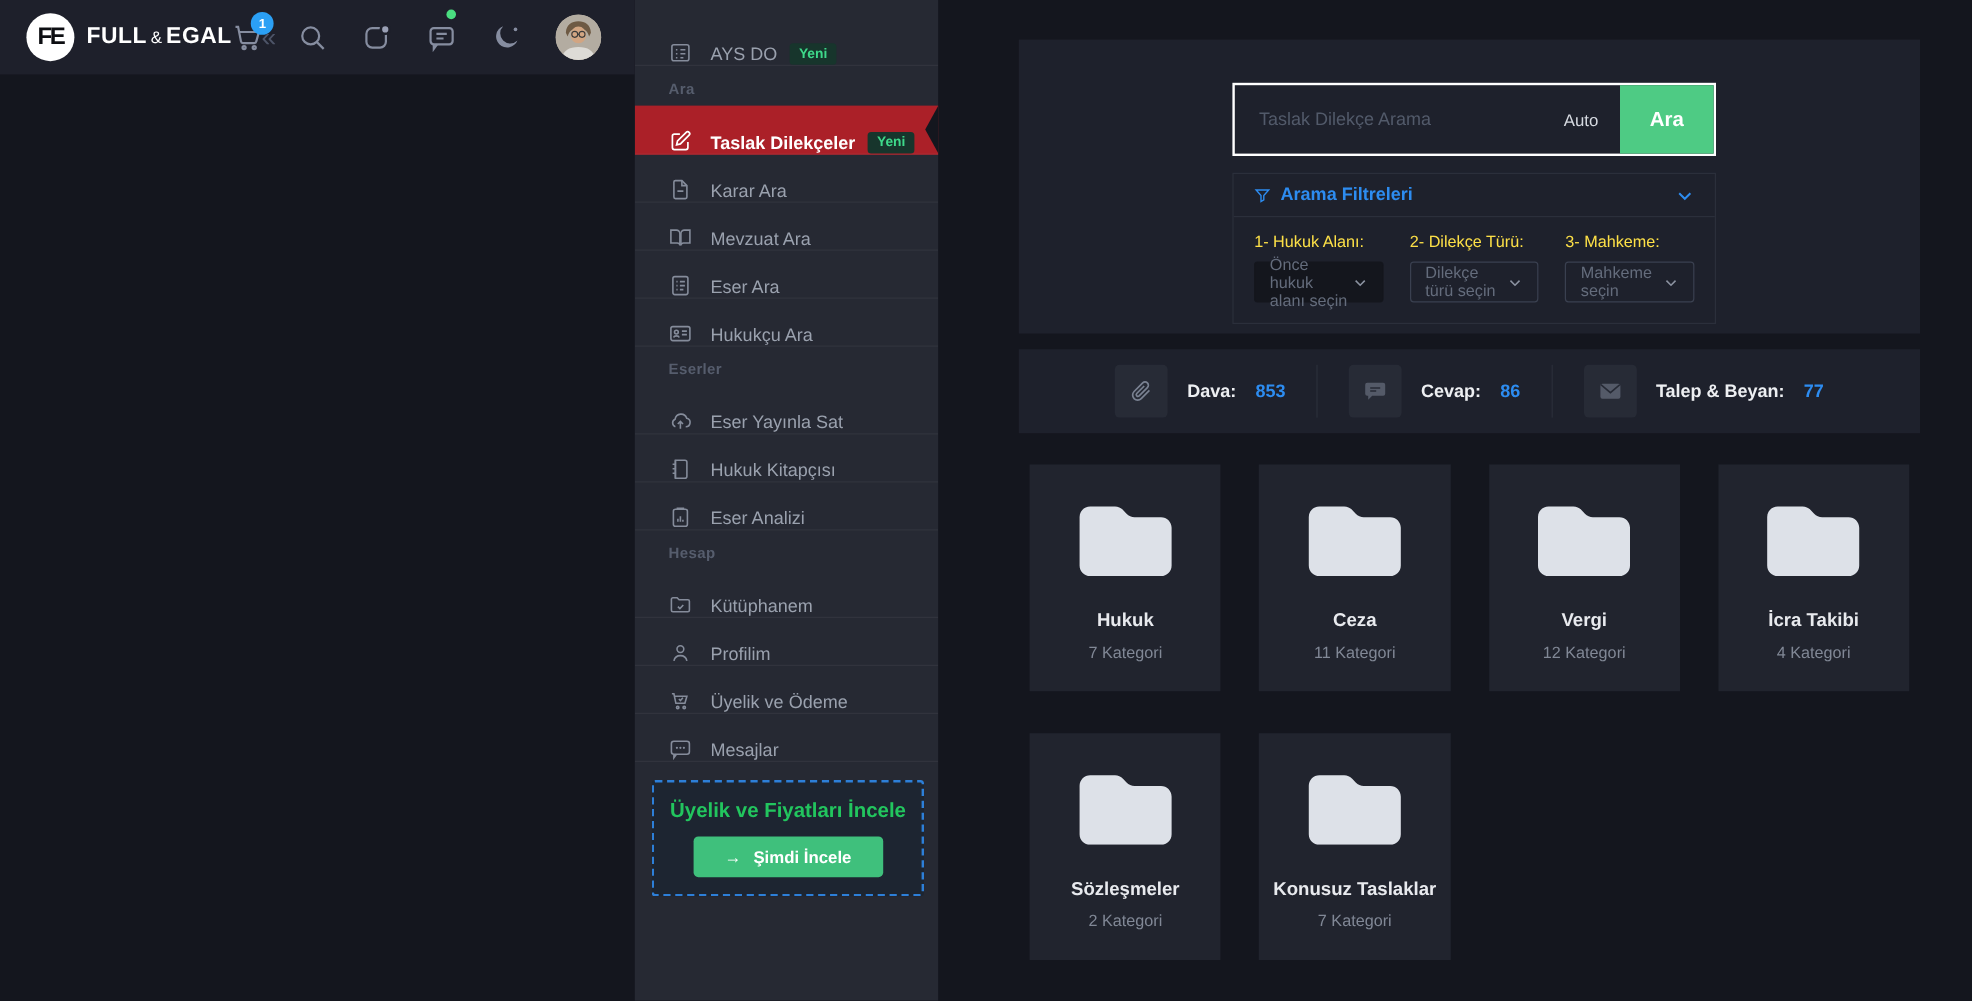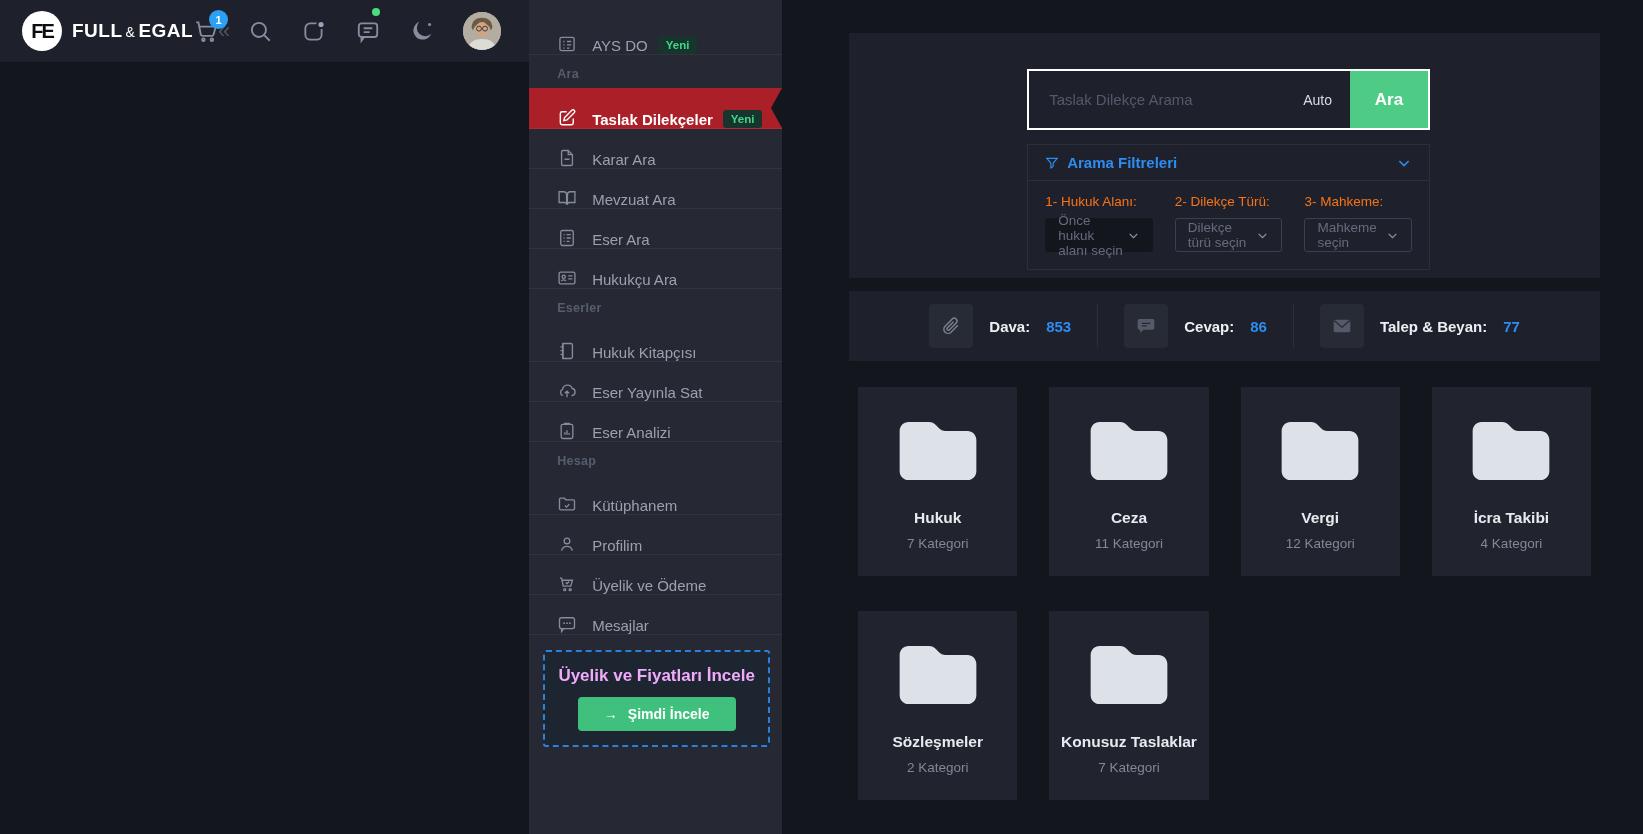--- a/index.html
+++ b/index.html
@@ -42,21 +42,21 @@
            padding:3px 8px; border-radius:3px; }
   .s-section { padding:12px 28px 7px; font-size:12.5px; font-weight:bold; color:#565d6d; letter-spacing:.3px; }
   .s-active { position:relative; background:#ab2028; color:#ffffff; font-weight:bold;
               border-bottom:1px solid rgba(255,255,255,.05); height:41px; }
   .s-active .s-ico { color:#ffffff; }
   .s-active::after { content:""; position:absolute; right:0; top:0; width:0; height:0;
                      border-top:20.5px solid transparent; border-bottom:20.5px solid transparent;
                      border-right:11px solid #14161e; }
   .promo { margin:15px 12px 0 14px; border:2px dashed #2d7fd8; background:#1d2531; border-radius:3px;
            padding:14px 10px; text-align:center; }
-  .promo-title { color:#f0abfc; font-size:17px; font-weight:bold; margin-bottom:11px; }
+  .promo-title { color:#22c55e; font-size:17px; font-weight:bold; margin-bottom:11px; }
   .promo-btn { background:#3fc07c; border:none; border-radius:4px; color:#ffffff; font-weight:bold;
                font-size:14px; padding:9px 26px; cursor:pointer; display:inline-flex; align-items:center; gap:10px;
                font-family:"Liberation Sans", sans-serif; }
 
   
   .main { flex:1; background:#14161e; padding:33px 43px 0 67px; overflow:hidden; }
   .panel { background:#1e212c; }
   .panel-search { height:245px; padding:36px 170px 0 178px; margin-bottom:13px; }
 
   .searchbar { height:61px; border:2px solid #ffffff; display:flex; align-items:stretch; background:#1e212c; }
@@ -67,21 +67,21 @@
   .ara-btn { width:78px; border:none; background:#4ecb84; color:#ffffff; font-size:17px; font-weight:bold;
              cursor:pointer; font-family:"Liberation Sans", sans-serif; }
 
   .filterbox { margin-top:14px; border:1px solid #2b2f3b; }
   .filter-head { height:36px; display:flex; align-items:center; padding:0 17px; color:#2d8cf0;
                  font-size:15px; font-weight:bold; border-bottom:1px solid #2b2f3b; cursor:pointer; }
   .filter-head .f-title { margin-left:8px; }
   .filter-head .f-chev { margin-left:auto; display:flex; }
   .filter-body { display:flex; gap:22px; padding:13px 17px 17px; }
   .f-col { flex:1; }
-  .f-label { color:#f97316; font-size:13.5px; margin-bottom:9px; }
+  .f-label { color:#fde047; font-size:13.5px; margin-bottom:9px; }
   .f-select { height:32px; border:1px solid #3a4050; border-radius:3px; padding:16px 12px;
               display:flex; align-items:center; justify-content:space-between;
               color:#646c7c; font-size:13.5px; cursor:pointer; }
   .f-select.filled { background:#14161d; border-color:#14161d; }
   .f-select .chev { color:#8b92a0; display:flex; }
 
   .panel-stats { height:70px; margin-bottom:26px; display:flex; align-items:center; justify-content:center; }
   .stat { display:flex; align-items:center; }
   .stat-tile { width:44px; height:44px; border-radius:4px; background:#272b36; color:#7a8292;
                display:flex; align-items:center; justify-content:center; margin-right:16px; }
@@ -228,35 +228,35 @@
           </svg>
         </span>
         <span class="s-label">Hukukçu Ara</span>
       </div>
 
       <div class="s-section">Eserler</div>
 
       <div class="s-row">
         <span class="s-ico">
           <svg viewBox="0 0 24 24" fill="none" stroke="currentColor" stroke-width="1.6">
+            <path d="M17.3 17.5a4.3 4.3 0 0 0 1-8.5 6 6 0 0 0-11.6 1 4 4 0 0 0 .3 7.5"></path>
+            <path d="M12 19.5v-7 M9.4 14.8 12 12.2l2.6 2.6"></path>
+          </svg>
+        </span>
+        <span class="s-label">Eser Yayınla Sat</span>
+      </div>
+
+      <div class="s-row">
+        <span class="s-ico">
+          <svg viewBox="0 0 24 24" fill="none" stroke="currentColor" stroke-width="1.6">
             <path d="M7 3h9.5a2 2 0 0 1 2 2v14a2 2 0 0 1-2 2H7z"></path>
             <path d="M7 3v18 M4.2 7H7 M4.2 11.5H7 M4.2 16H7"></path>
           </svg>
         </span>
         <span class="s-label">Hukuk Kitapçısı</span>
-      </div>
-
-      <div class="s-row">
-        <span class="s-ico">
-          <svg viewBox="0 0 24 24" fill="none" stroke="currentColor" stroke-width="1.6">
-            <path d="M17.3 17.5a4.3 4.3 0 0 0 1-8.5 6 6 0 0 0-11.6 1 4 4 0 0 0 .3 7.5"></path>
-            <path d="M12 19.5v-7 M9.4 14.8 12 12.2l2.6 2.6"></path>
-          </svg>
-        </span>
-        <span class="s-label">Eser Yayınla Sat</span>
       </div>
 
       <div class="s-row">
         <span class="s-ico">
           <svg viewBox="0 0 24 24" fill="none" stroke="currentColor" stroke-width="1.6">
             <rect x="5" y="4" width="14" height="17" rx="2"></rect>
             <path d="M9.5 16.5v-3 M12 16.5v-5.5 M14.5 16.5v-2 M9 4.5V3h6v1.5"></path>
           </svg>
         </span>
         <span class="s-label">Eser Analizi</span>

